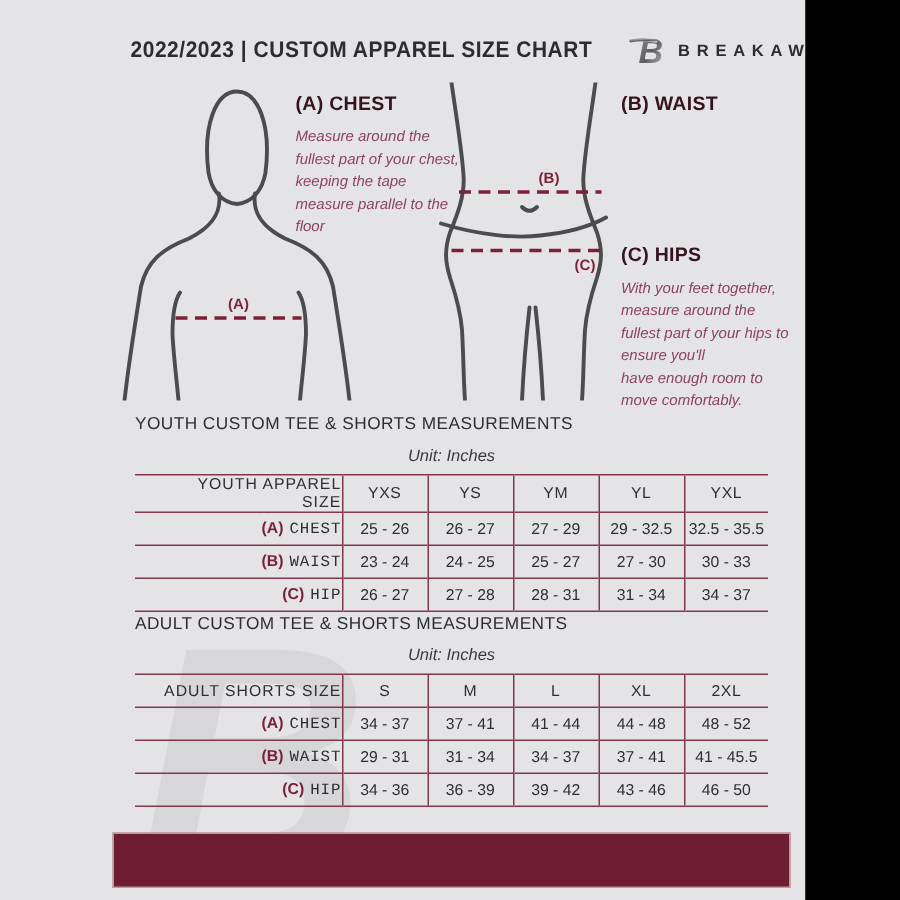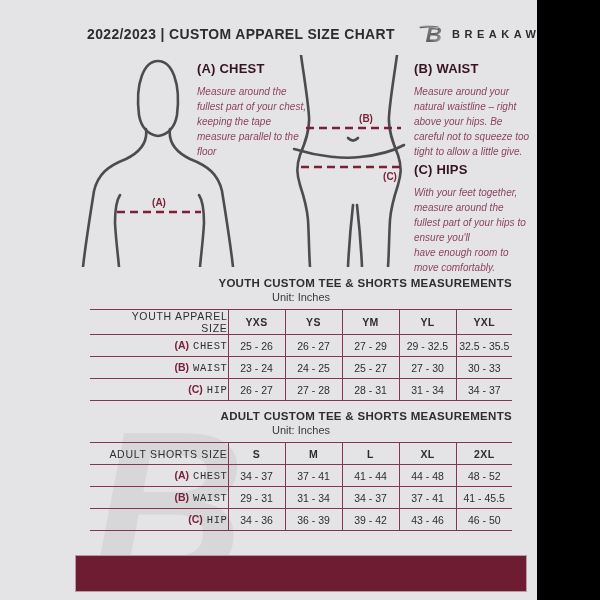--- a/index.html
+++ b/index.html
@@ -17,29 +17,29 @@
   .guide-text { position:absolute; z-index:2; }
   .guide-heading { font-weight:bold; font-size:13px; color:#36141f; letter-spacing:0.2px; }
   .guide-body { margin-top:8px; font-style:italic; font-size:10px; line-height:1.5; color:#8d4260; white-space:pre-line; }
   .fig { position:absolute; z-index:1; }
   .outline { stroke:#4c4c4f; stroke-width:2.6; fill:none; stroke-linecap:round; }
   .dash { stroke:#7d1f36; stroke-width:2.3; stroke-dasharray:8 5; fill:none; }
   .marker-label { fill:#7d1f36; font-family:"Liberation Sans", sans-serif; font-size:10px; font-weight:bold; }
 
   
   .tbl-section { position:absolute; left:90px; width:422px; z-index:2; }
-  .tbl-title { text-align:right; font-weight:bold; font-size:11.5px; letter-spacing:0.3px; color:#2e2e30; }
-  .tbl-unit { text-align:center; font-size:11px; color:#3a3a3c; margin-top:2px; }
+  .tbl-title { text-align:left; font-weight:normal; font-size:11.5px; letter-spacing:0.3px; color:#2e2e30; }
+  .tbl-unit { text-align:center; font-style:italic; font-size:11px; color:#3a3a3c; margin-top:9px; }
   table.size-table { border-collapse:collapse; table-layout:fixed; width:422px; margin-top:6px; }
   .size-table td { border-top:1.5px solid #82374d; height:21px; font-size:10.5px; color:#2e2e30; text-align:center; padding:0; }
   .size-table tr:last-child td { border-bottom:1.5px solid #82374d; }
   .size-table td + td { border-left:1.5px solid #82374d; }
   .size-table td.lblcell { text-align:right; padding-left:13px; }
   .collbl { font-size:10px; letter-spacing:0.7px; color:#38383a; }
-  .szhdr { font-weight:bold; font-size:11px; letter-spacing:0.4px; }
+  .szhdr { font-weight:normal; font-size:11px; letter-spacing:0.4px; }
   .rowkey { color:#7a2038; font-weight:bold; margin-right:4px; }
   .rowname { letter-spacing:0.6px;font-family:Liberation Mono, monospace; }
 
   
   .footer-bar { position:absolute; left:75px; top:555px; width:452px; height:37px; background:#6e1c32; border:1px solid rgba(255,255,255,0.55); box-sizing:border-box; z-index:2; }
   .watermark { position:absolute; left:92px; top:400px; font-size:212px; font-weight:bold; font-style:italic; color:#cbcbce; opacity:0.5; z-index:0; line-height:1; }
 </style>
 </head>
 <body>
 
@@ -87,21 +87,20 @@
     <text class="marker-label" x="76" y="67" text-anchor="middle">(B)</text>
     <text class="marker-label" x="100" y="125" text-anchor="middle">(C)</text>
   </svg>
 
   <div class="guide-text" style="left:197px; top:61px; width:112px;">
     <div class="guide-heading">(A) CHEST</div>
     <div class="guide-body">Measure around the fullest part of your chest, keeping the tape measure parallel to the floor</div>
   </div>
   <div class="guide-text" style="left:414px; top:61px; width:116px;">
     <div class="guide-heading">(B) WAIST</div>
-    <div class="guide-body">Measure around your natural waistline – right above your hips. Be careful not to squeeze too tight to allow a little give.</div>
   </div>
   <div class="guide-text" style="left:414px; top:162px; width:116px;">
     <div class="guide-heading">(C) HIPS</div>
     <div class="guide-body">With your feet together, measure around the fullest part of your hips to ensure you'll
 have enough room to move comfortably.</div>
   </div>
 
   <div class="tbl-section" style="top:277px;">
     <div class="tbl-title">YOUTH CUSTOM TEE &amp; SHORTS MEASUREMENTS</div>
     <div class="tbl-unit">Unit: Inches</div>

